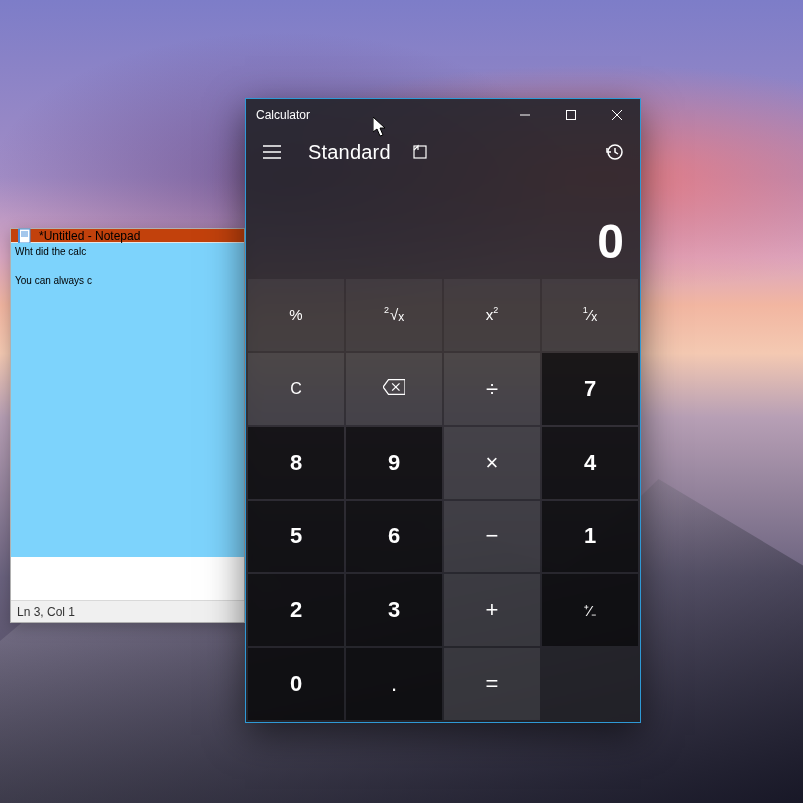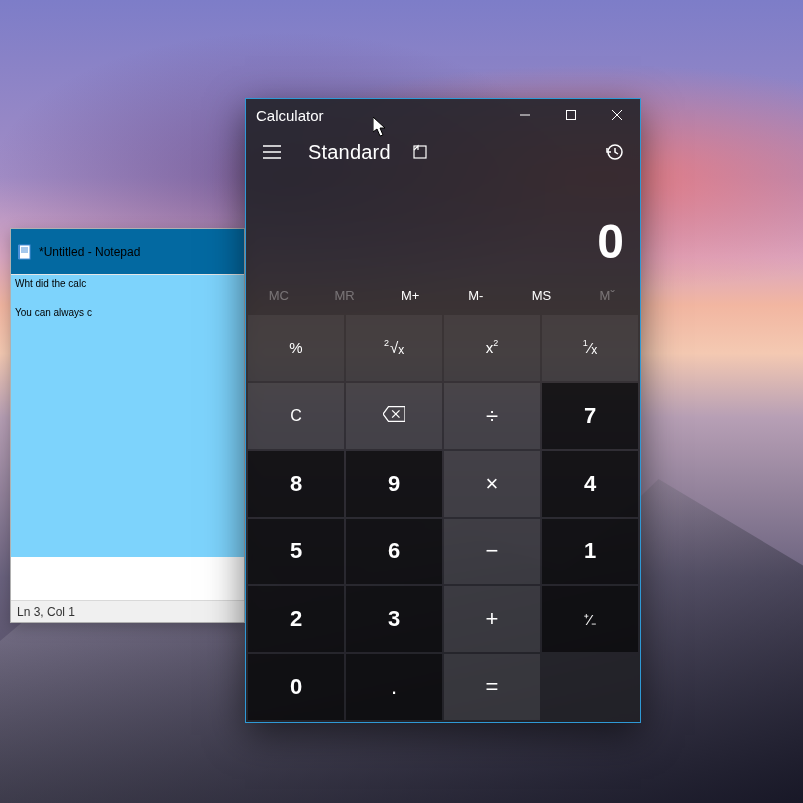--- a/index.html
+++ b/index.html
@@ -23,21 +23,21 @@
   
   .notepad {
     position: absolute; left: 10px; top: 228px; width: 235px; height: 395px;
     background: #ffffff; border: 1px solid #b0b0b0;
     display: flex; flex-direction: column;
     font-size: 12px; color: #000;
     box-shadow: 0 4px 14px rgba(0,0,0,.25);
   }
   .notepad-titlebar {
     display: flex; align-items: center; gap: 6px;
-    height: 46px; padding: 0 6px; background: #0369a1; border-bottom: 1px solid #e6e6e6;
+    height: 14px; padding: 0 6px; background: #c2410c; border-bottom: 1px solid #e6e6e6;
   }
   .notepad-icon { width: 16px; height: 16px; }
   .notepad-title { font-size: 12px; color: #000; white-space: nowrap; overflow: hidden; }
   .notepad-menu { display: flex; gap: 0; padding: 2px 4px 4px 4px; font-size: 12px; color: #000; }
   .notepad-menu span { padding: 2px 7px; }
   .notepad-body {
     flex: 1; background: #7dd3fc; padding: 2px 4px;
     font-family: Consolas, "Courier New", monospace; font-size: 10px; line-height: 1.35;
     white-space: pre; overflow: hidden;
   }
@@ -53,21 +53,21 @@
     border: 1px solid #2f99d5;
     color: #fff;
     display: flex; flex-direction: column;
     box-shadow: 0 12px 36px rgba(0,0,0,.55);
     backdrop-filter: blur(4px);
   }
   .calc-titlebar {
     height: 32px; display: flex; align-items: center; justify-content: space-between;
     padding-left: 10px; font-size: 12px; color: #fff;
   }
-  .calc-title { font-size: 15px; }
+  .calc-title { font-size: 12px; }
   .win-controls { display: flex; height: 100%; }
   .win-btn { width: 46px; display: flex; align-items: center; justify-content: center; color: #fff; }
   .win-btn svg { width: 10px; height: 10px; stroke: #fff; stroke-width: 1; fill: none; }
 
   .calc-header {
     display: flex; align-items: center; height: 42px; gap: 16px; padding: 0 6px;
   }
   .hamburger { width: 40px; display:flex; align-items:center; justify-content:center; }
   .hamburger svg { width:18px; height:14px; stroke:#fff; stroke-width:1.5; }
   .mode-label { font-size: 20px; font-weight: 400; letter-spacing: .2px; }
@@ -184,28 +184,20 @@
           <polyline points="10,5 10,9 13,11"></polyline>
           <polyline points="2,5 2,9 6,9"></polyline>
         </svg>
     </div>
   </div>
 
   <div class="calc-display">
     <span>0</span>
   </div>
 
-  <div class="mem-row">
-    <div class="mem-btn disabled">MC</div>
-    <div class="mem-btn disabled">MR</div>
-    <div class="mem-btn">M+</div>
-    <div class="mem-btn">M-</div>
-    <div class="mem-btn">MS</div>
-    <div class="mem-btn disabled">Mˇ</div>
-  </div>
 
   <div class="keypad">
 
     <div class="key func">%</div>
     <div class="key func">
       <span class="presup">2</span>
         <span>√</span>
         <span class="sub">x</span>
     </div>
     <div class="key func">

